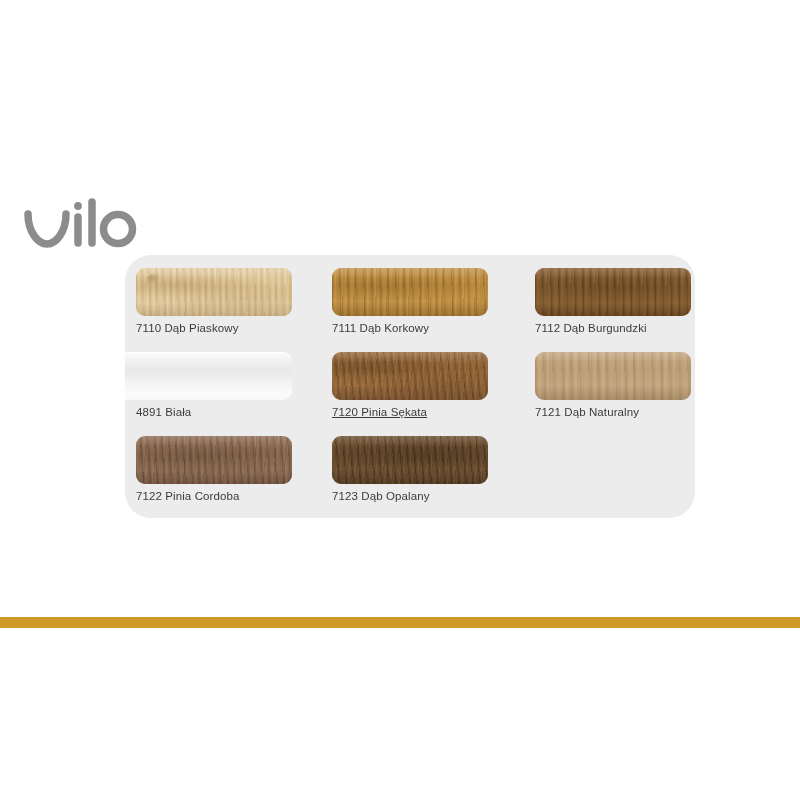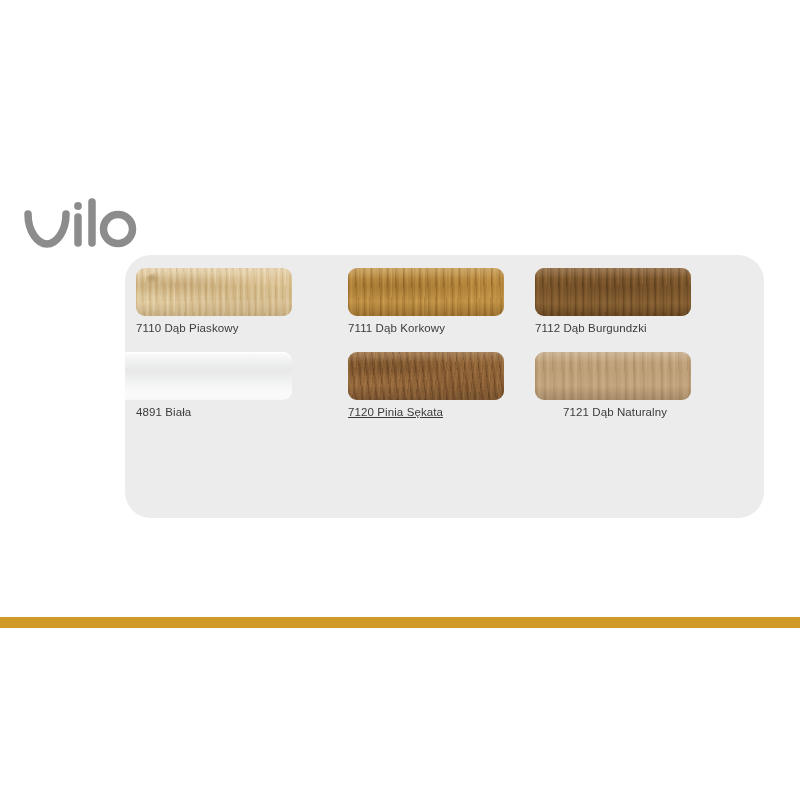--- a/index.html
+++ b/index.html
@@ -20,21 +20,21 @@
     position: absolute;
     left: 24px; top: 198px;
     width: 150px; height: 54px;
   }
   #brand-logo svg { display: block; }
 
   
   #swatch-panel {
     position: absolute;
     left: 125px; top: 255px;
-    width: 639px; height: 263px;
+    width: 570px; height: 263px;
     background: #ececec;
     border-radius: 26px;
   }
 
   .swatch-grid {
     position: absolute;
     left: 11px; top: 13px;
     width: 564px; height: 240px;
   }
 
@@ -43,21 +43,21 @@
     height: 84px;
   }
   .swatch-row.row-3 { height: 72px; }
 
   .swatch-cell {
     position: absolute;
     top: 0;
     width: 156px;
   }
   .swatch-cell.col-1 { left: 0px; }
-  .swatch-cell.col-2 { left: 212px; }
+  .swatch-cell.col-2 { left: 196px; }
   .swatch-cell.col-3 { left: 399px; }
 
   .swatch-chip {
     width: 156px;
     height: 48px;
     border-radius: 9px;
     position: relative;
     overflow: hidden;
     background-color: #cbb08a;
   }
@@ -302,22 +302,41 @@
           <div class="sheen"></div>
         </div>
         <div class="swatch-label" style="color: rgb(59, 59, 59); text-decoration: underline;">7120 Pinia Sękata</div>
       </div>
 
       <div class="swatch-cell col-3">
         <div class="swatch-chip sw-7121">
           <div class="grain"></div>
           <div class="sheen"></div>
         </div>
-        <div class="swatch-label" style="color: rgb(59, 59, 59); margin-left: 28px;">7121 Dąb Naturalny</div>
+        <div class="swatch-label" style="color: rgb(59, 59, 59);">7121 Dąb Naturalny</div>
       </div>
 
     </div>
 
+    <div class="swatch-row row-3">
+
+      <div class="swatch-cell col-1">
+        <div class="swatch-chip sw-7122">
+          <div class="grain"></div>
+          <div class="sheen"></div>
+        </div>
+        <div class="swatch-label" style="color: rgb(59, 59, 59);">7122 Pinia Cordoba</div>
+      </div>
+
+      <div class="swatch-cell col-2">
+        <div class="swatch-chip sw-7123">
+          <div class="grain"></div>
+          <div class="sheen"></div>
+        </div>
+        <div class="swatch-label" style="color: rgb(59, 59, 59);">7123 Dąb Opalany</div>
+      </div>
+
+    </div>
 
   </div>
 </div>
 
 <div id="gold-bar" style="background: rgb(207, 154, 39);"></div>
 
 </body></html>

